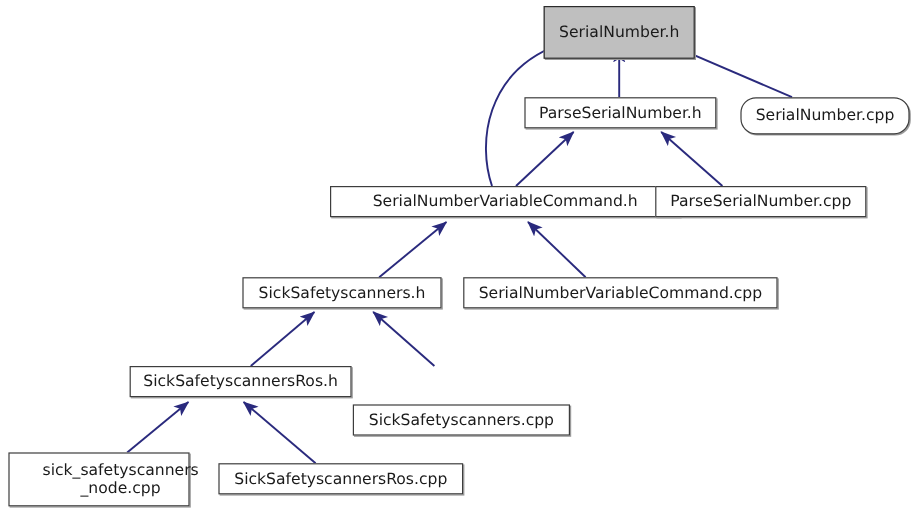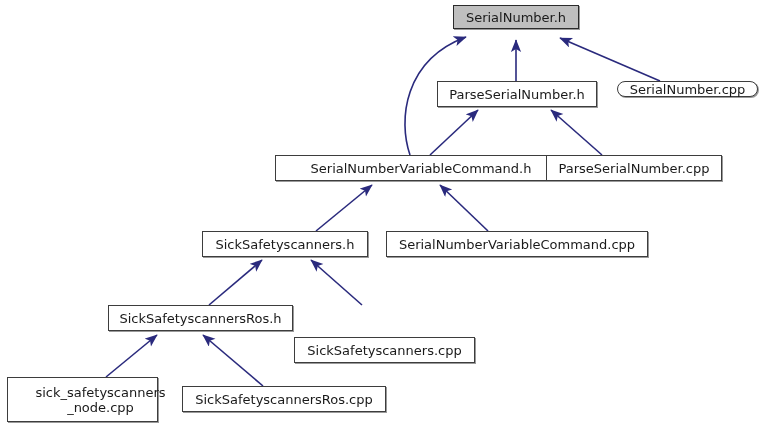--- a/index.html
+++ b/index.html
@@ -62,23 +62,23 @@
         <path d="M 602 155 L 551 110" fill="none" stroke="#2a2a7d" stroke-width="1.6" marker-end="url(#arrowhead)"></path>
         <path d="M 316 231 L 372 185" fill="none" stroke="#2a2a7d" stroke-width="1.6" marker-end="url(#arrowhead)"></path>
         <path d="M 488 231 L 440 185" fill="none" stroke="#2a2a7d" stroke-width="1.6" marker-end="url(#arrowhead)"></path>
         <path d="M 209 305 L 262 260" fill="none" stroke="#2a2a7d" stroke-width="1.6" marker-end="url(#arrowhead)"></path>
         <path d="M 362 305 L 311 260" fill="none" stroke="#2a2a7d" stroke-width="1.6" marker-end="url(#arrowhead)"></path>
         <path d="M 106 377 L 157 335" fill="none" stroke="#2a2a7d" stroke-width="1.6" marker-end="url(#arrowhead)"></path>
         <path d="M 263 386 L 203 335" fill="none" stroke="#2a2a7d" stroke-width="1.6" marker-end="url(#arrowhead)"></path>
       </g>
   </svg>
   <div id="nodes-group">
-      <div class="graph-node root" style="left: 453px; top: 5px; width: 126px; height: 24px;">SerialNumber.h</div>
+      <div class="graph-node root" style="left: 453px; top: 5px; width: 126px; height: 44px;">SerialNumber.h</div>
       <div class="graph-node" style="left: 437px; top: 81px; width: 160px; height: 26px;">ParseSerialNumber.h</div>
-      <div class="graph-node" style="left: 617px; top: 81px; width: 141px; height: 16px; border-radius: 13px;">SerialNumber.cpp</div>
+      <div class="graph-node" style="left: 617px; top: 81px; width: 141px; height: 31px; border-radius: 13px;">SerialNumber.cpp</div>
       <div class="graph-node" style="left: 275px; top: 155px; width: 292px; height: 26px;">SerialNumberVariableCommand.h</div>
       <div class="graph-node" style="left: 546px; top: 155px; width: 176px; height: 26px;">ParseSerialNumber.cpp</div>
       <div class="graph-node" style="left: 202px; top: 231px; width: 166px; height: 26px;">SickSafetyscanners.h</div>
       <div class="graph-node" style="left: 386px; top: 231px; width: 262px; height: 26px;">SerialNumberVariableCommand.cpp</div>
       <div class="graph-node" style="left: 108px; top: 305px; width: 185px; height: 26px;">SickSafetyscannersRos.h</div>
       <div class="graph-node" style="left: 294px; top: 305px; width: 181px; height: 26px; margin-top: 32px;">SickSafetyscanners.cpp</div>
       <div class="graph-node" style="left: 7px; top: 377px; width: 151px; height: 45px; padding-left: 36px;">sick_safetyscanners
 _node.cpp</div>
       <div class="graph-node" style="left: 182px; top: 386px; width: 204px; height: 26px;">SickSafetyscannersRos.cpp</div>
     </div>

